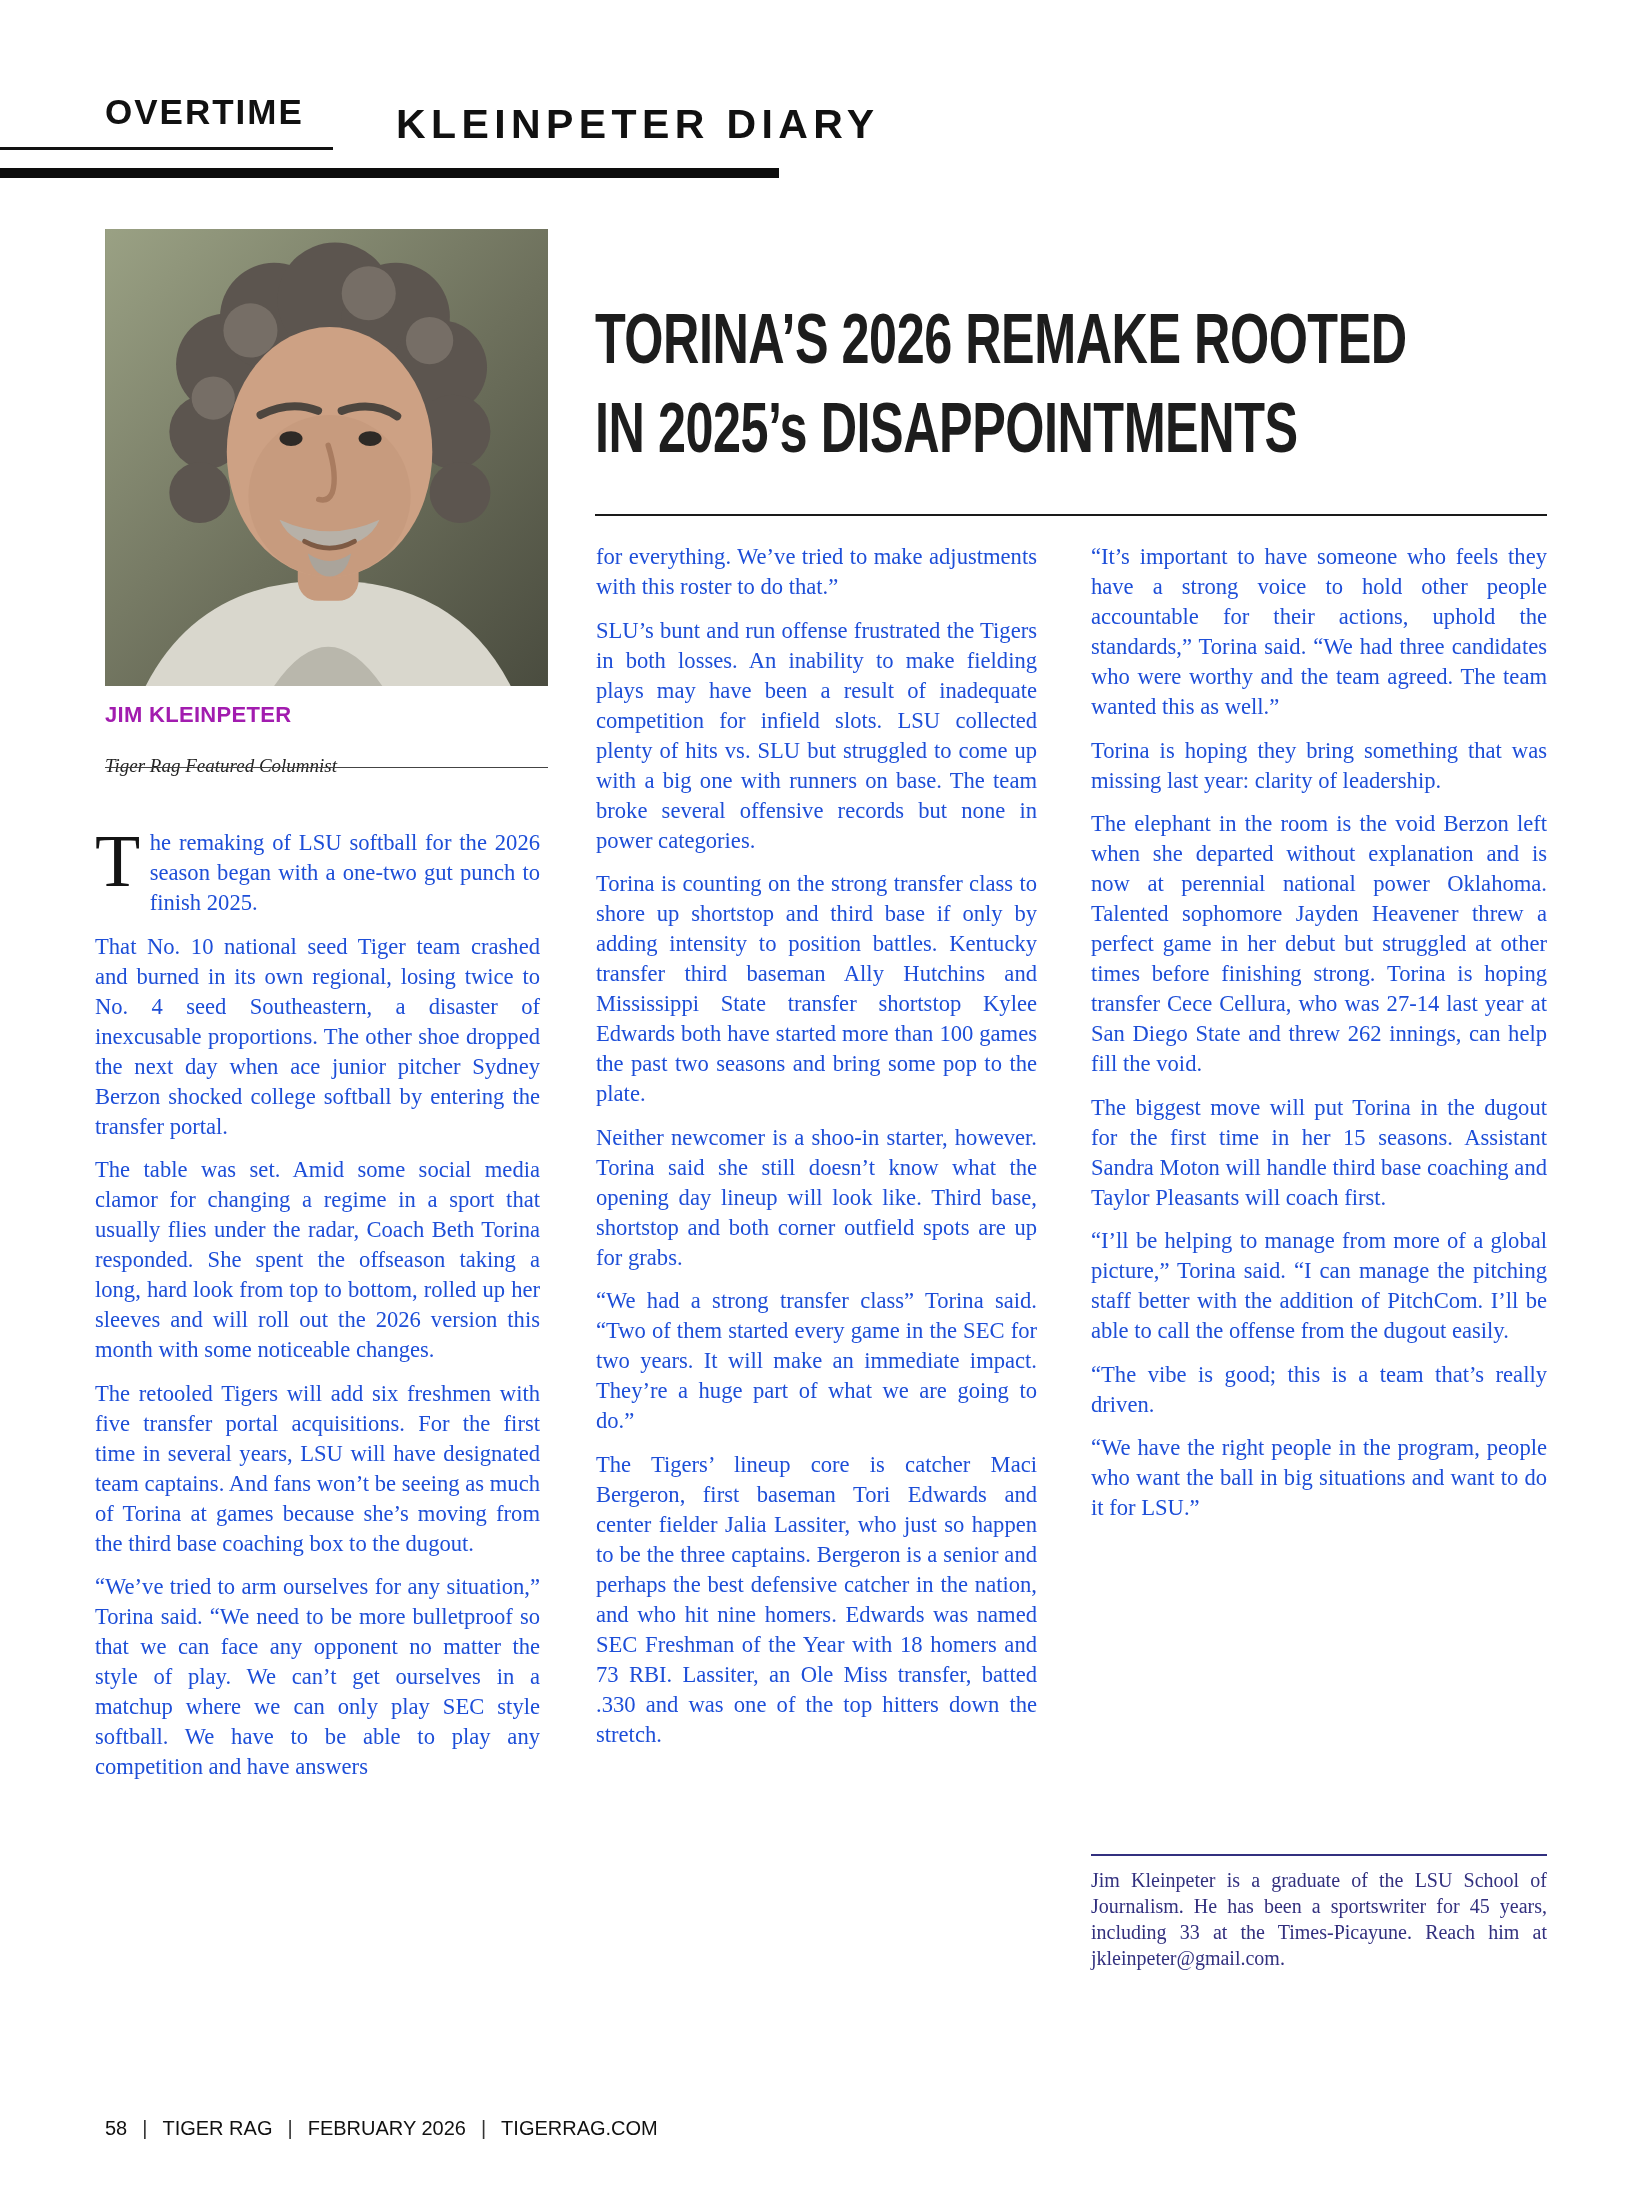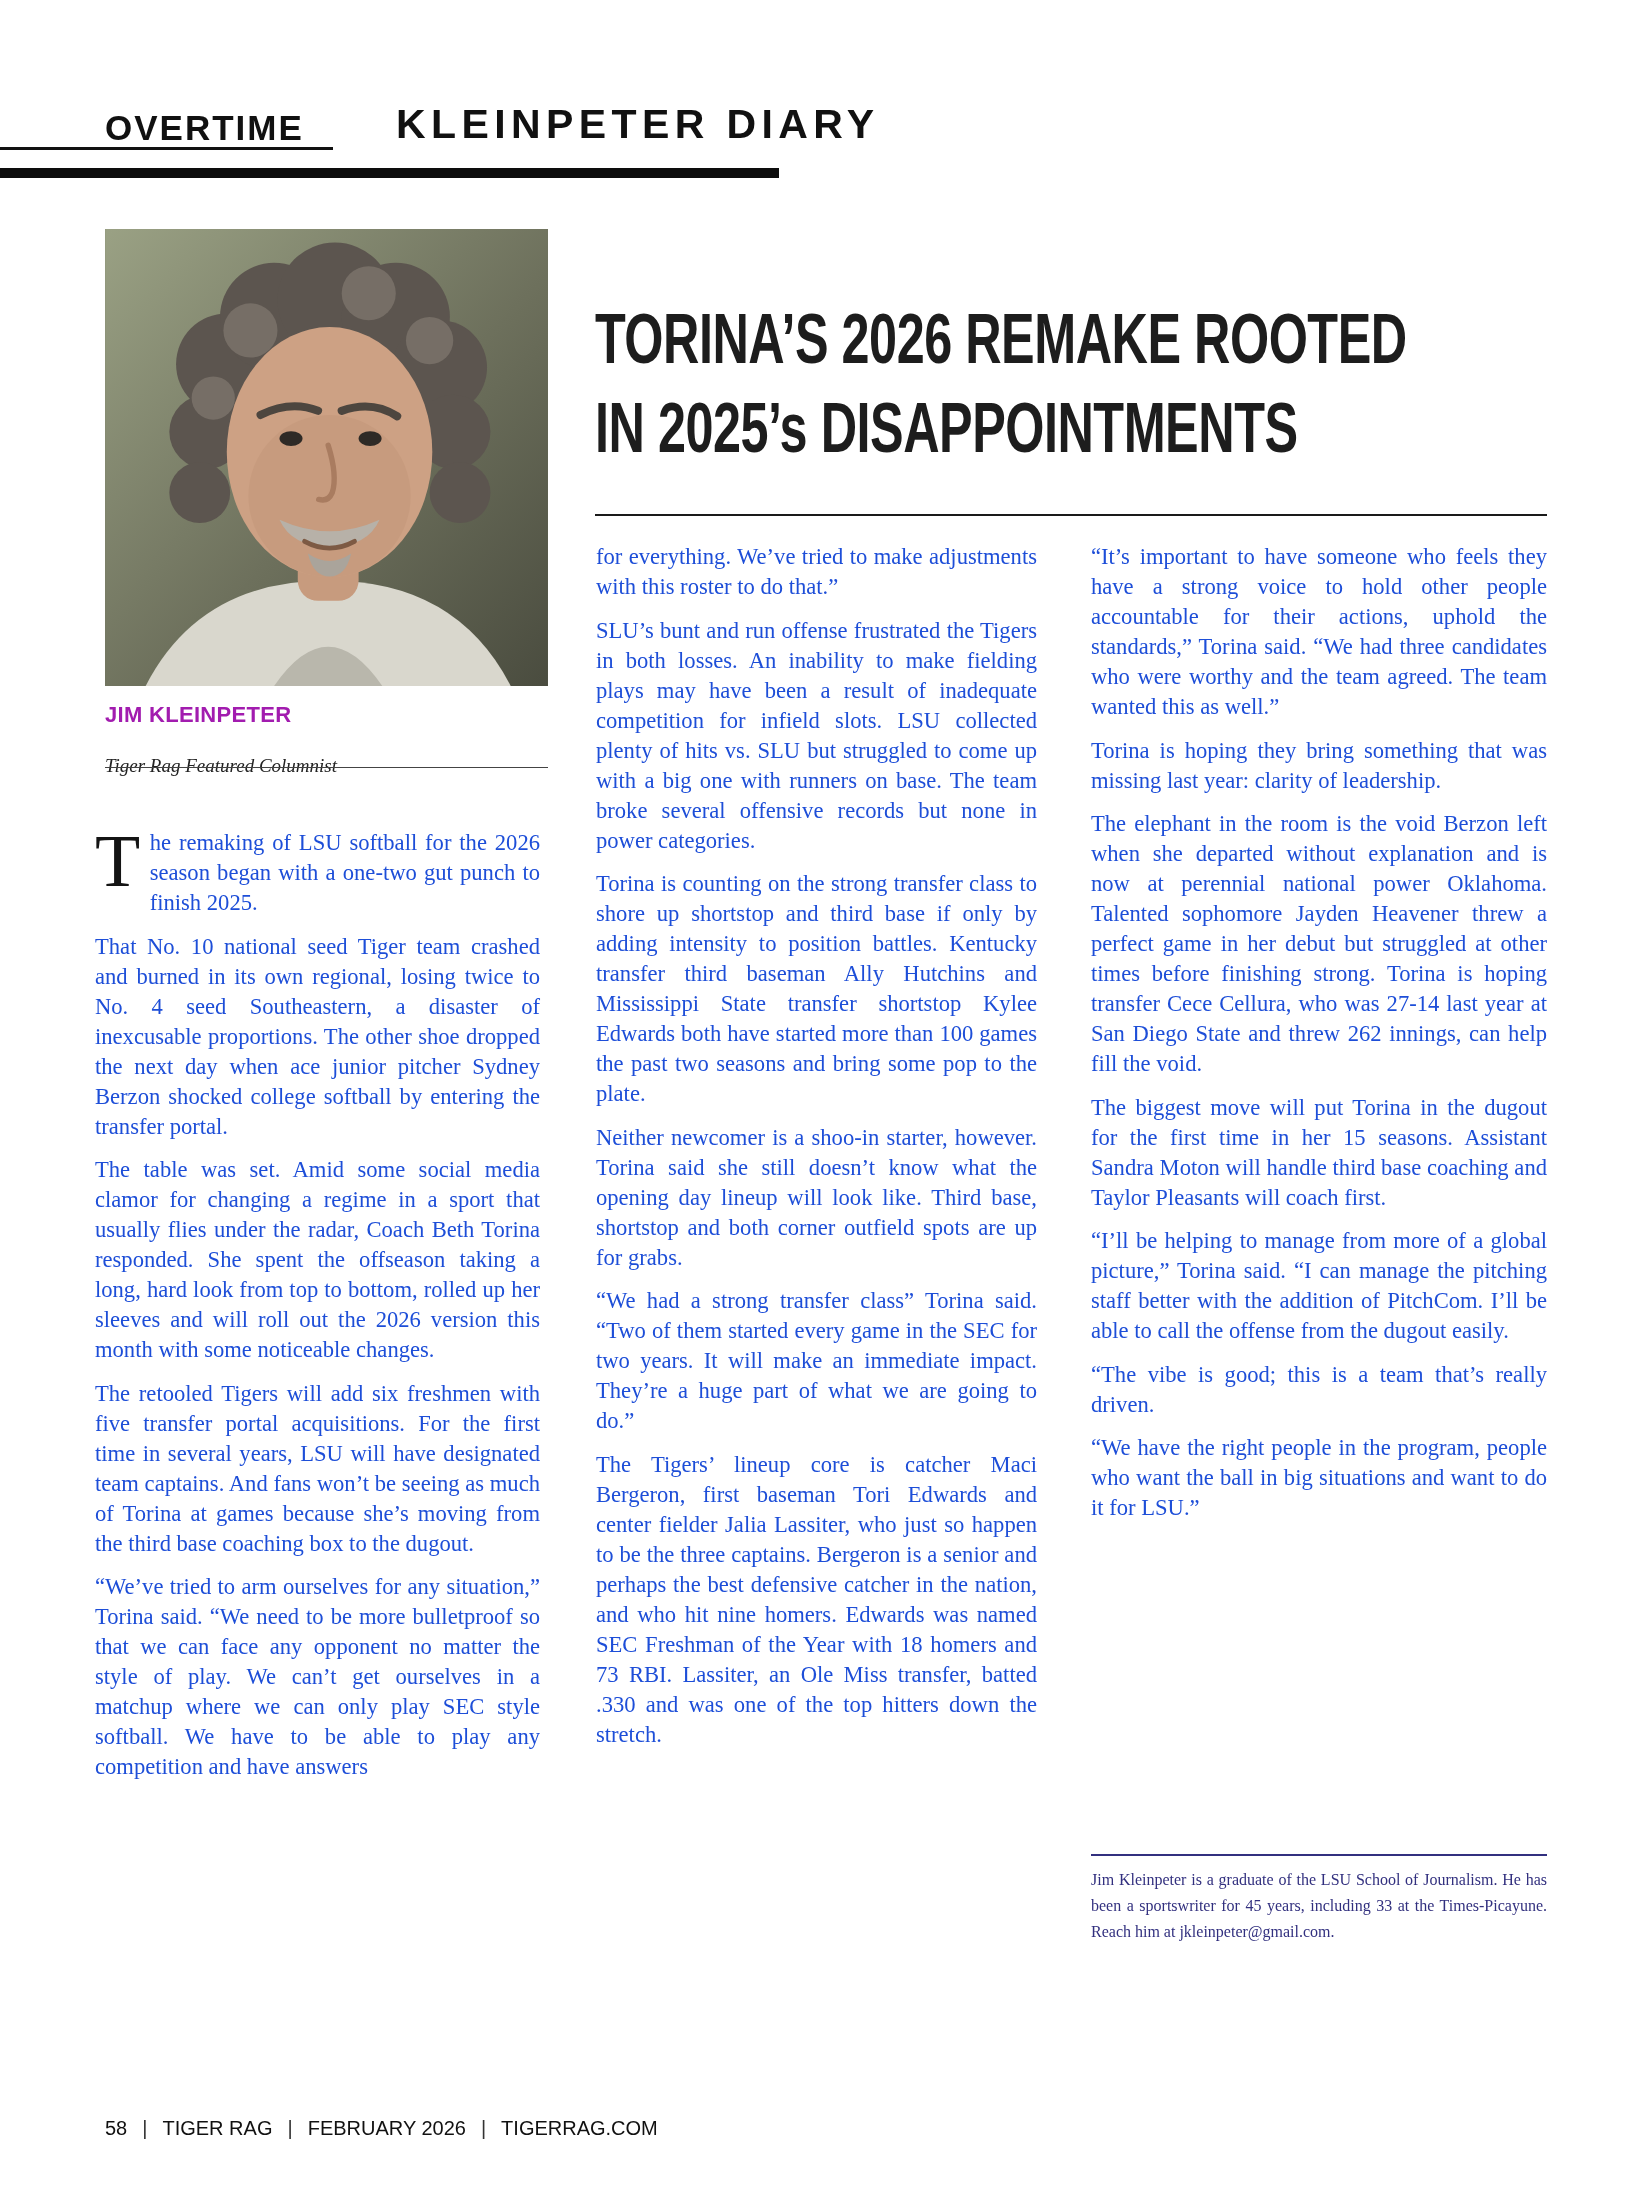--- a/index.html
+++ b/index.html
@@ -67,38 +67,38 @@
     float:left;
     font-size:74px;
     line-height:57px;
     padding:5.4px 9.5px 0 0;
     color:#141414;
   }
 
   
   .bio-rule{background:#32307f;height:2px;}
   .bio-text{
-    font-size:16px;line-height:26px;color:#32307f;text-align:justify;
+    font-size:20px;line-height:26px;color:#32307f;text-align:justify;
   }
 
   
   .footer{
     font-family:"Liberation Sans",sans-serif;
     font-size:20px;color:#111;white-space:nowrap;
   }
   .footer .sep{padding:0 15px;color:#333;font-weight:300;}
   .footer .b{font-weight:400;}
 </style>
 </head>
 <body>
 
 <div class="page">
 
   <div class="abs kicker-underline" style="left:0;top:147px;width:333px;"></div>
-  <div class="abs kicker" style="left:105px;top:108px;">OVERTIME</div>
+  <div class="abs kicker" style="left:105px;top:92px;">OVERTIME</div>
   <div class="abs section-title" style="left:348px;top:101px;">KLEINPETER DIARY</div>
   <div class="abs header-bar" style="left:0;top:168px;width:779px;"></div>
 
   <div class="abs photo-frame" style="left:105px;top:229px;width:443px;height:457px;">
     <svg width="443" height="457" viewBox="0 0 655 676" xmlns="http://www.w3.org/2000/svg">
       <defs>
         <linearGradient id="bg" x1="0" y1="0" x2="1" y2="1">
           <stop offset="0" stop-color="#9aa184"></stop>
           <stop offset="0.55" stop-color="#6d705c"></stop>
           <stop offset="1" stop-color="#4a4c3f"></stop>

